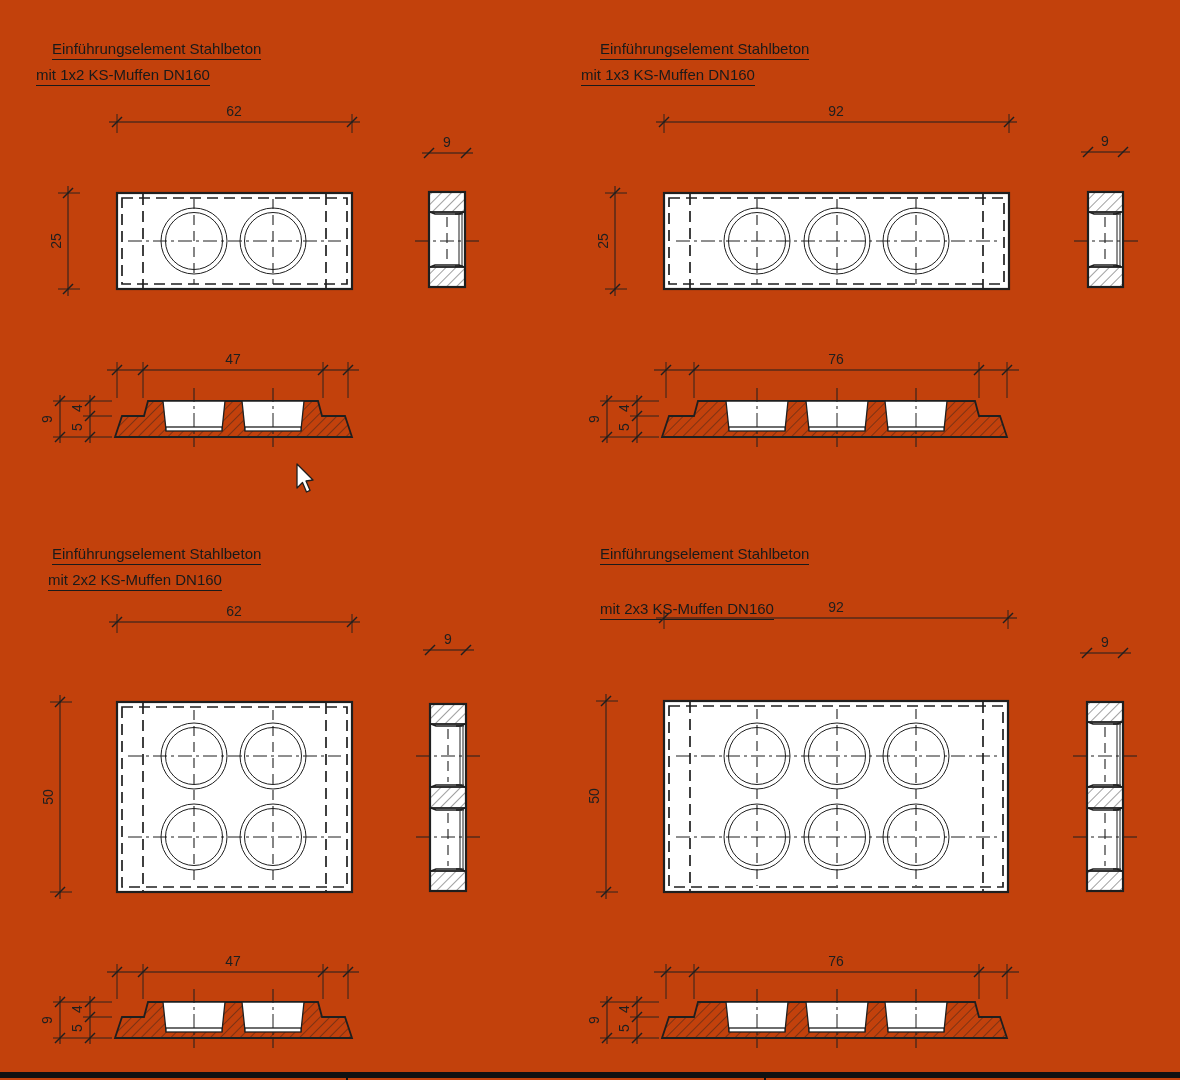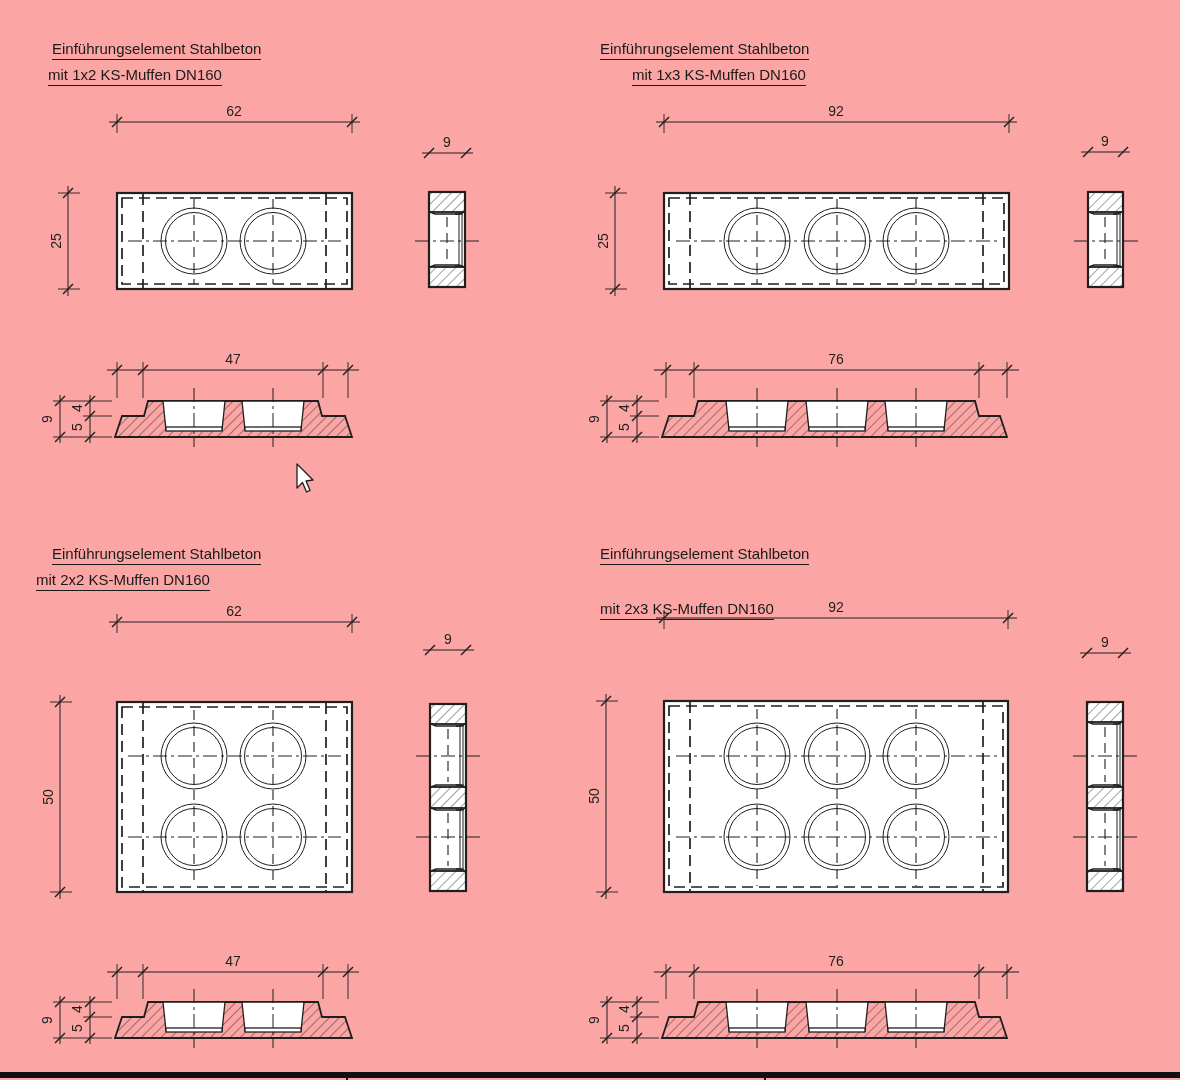--- a/index.html
+++ b/index.html
@@ -1,16 +1,16 @@
 <!DOCTYPE html>
 <html><head>
 <meta charset="utf-8">
 <style>
   html,body{margin:0;padding:0;background:#e8e8e8;}
-  #page{position:relative;width:1180px;height:1080px;background:#fca5a5;overflow:hidden;
+  #page{position:relative;width:1180px;height:1080px;background:#c2410c;overflow:hidden;
         font-family:"Liberation Sans", sans-serif;}
   .title{position:absolute;font-size:15px;color:#1a1a1a;border-bottom:1.4px solid #1a1a1a;
          padding-bottom:2px;white-space:nowrap;}
   svg{position:absolute;left:0;top:0;}
   .s{stroke:#1f1f1f;stroke-width:1;fill:none;}
   .s9{stroke:#1f1f1f;stroke-width:.9;fill:none;}
   .m{stroke:#1f1f1f;stroke-width:2.2;fill:#ffffff;}
   .d{stroke:#1f1f1f;stroke-width:1.7;fill:none;stroke-dasharray:11 6;}
   .c{stroke:#1f1f1f;stroke-width:1;fill:none;stroke-dasharray:14 4 3 4;}
   .v{stroke:#1f1f1f;stroke-width:1.1;fill:none;stroke-dasharray:10 6;}
@@ -19,25 +19,25 @@
   .lip{stroke:#1f1f1f;stroke-width:1.5;fill:none;}
   .t{stroke:#1f1f1f;stroke-width:1.4;}
   text.dim{font-family:"Liberation Sans",sans-serif;font-size:14px;fill:#1f1f1f;text-anchor:middle;}
 </style>
 </head>
 <body>
 
 <div id="page">
 
   <div class="title" style="left:52px;top:40px">Einführungselement Stahlbeton</div>
-  <div class="title" style="left:48px;top:66px">mit 1x2 KS-Muffen DN160</div>
+  <div class="title" style="left:36px;top:66px">mit 1x2 KS-Muffen DN160</div>
   <div class="title" style="left:600px;top:40px">Einführungselement Stahlbeton</div>
-  <div class="title" style="left:632px;top:66px">mit 1x3 KS-Muffen DN160</div>
+  <div class="title" style="left:581px;top:66px">mit 1x3 KS-Muffen DN160</div>
   <div class="title" style="left:52px;top:545px">Einführungselement Stahlbeton</div>
-  <div class="title" style="left:36px;top:571px">mit 2x2 KS-Muffen DN160</div>
+  <div class="title" style="left:48px;top:571px">mit 2x2 KS-Muffen DN160</div>
   <div class="title" style="left:600px;top:545px">Einführungselement Stahlbeton</div>
   <div class="title" style="left:600px;top:600px">mit 2x3 KS-Muffen DN160</div>
 
   <svg width="1180" height="1080" viewBox="0 0 1180 1080">
     <defs>
       <pattern id="hatch" width="7" height="7" patternUnits="userSpaceOnUse" patternTransform="rotate(45)">
         <line x1="0" y1="0" x2="0" y2="7" stroke="#1f1f1f" stroke-width="0.85"></line>
       </pattern>
       <g id="tk">
           <line x1="-5" y1="5" x2="5" y2="-5"></line>

